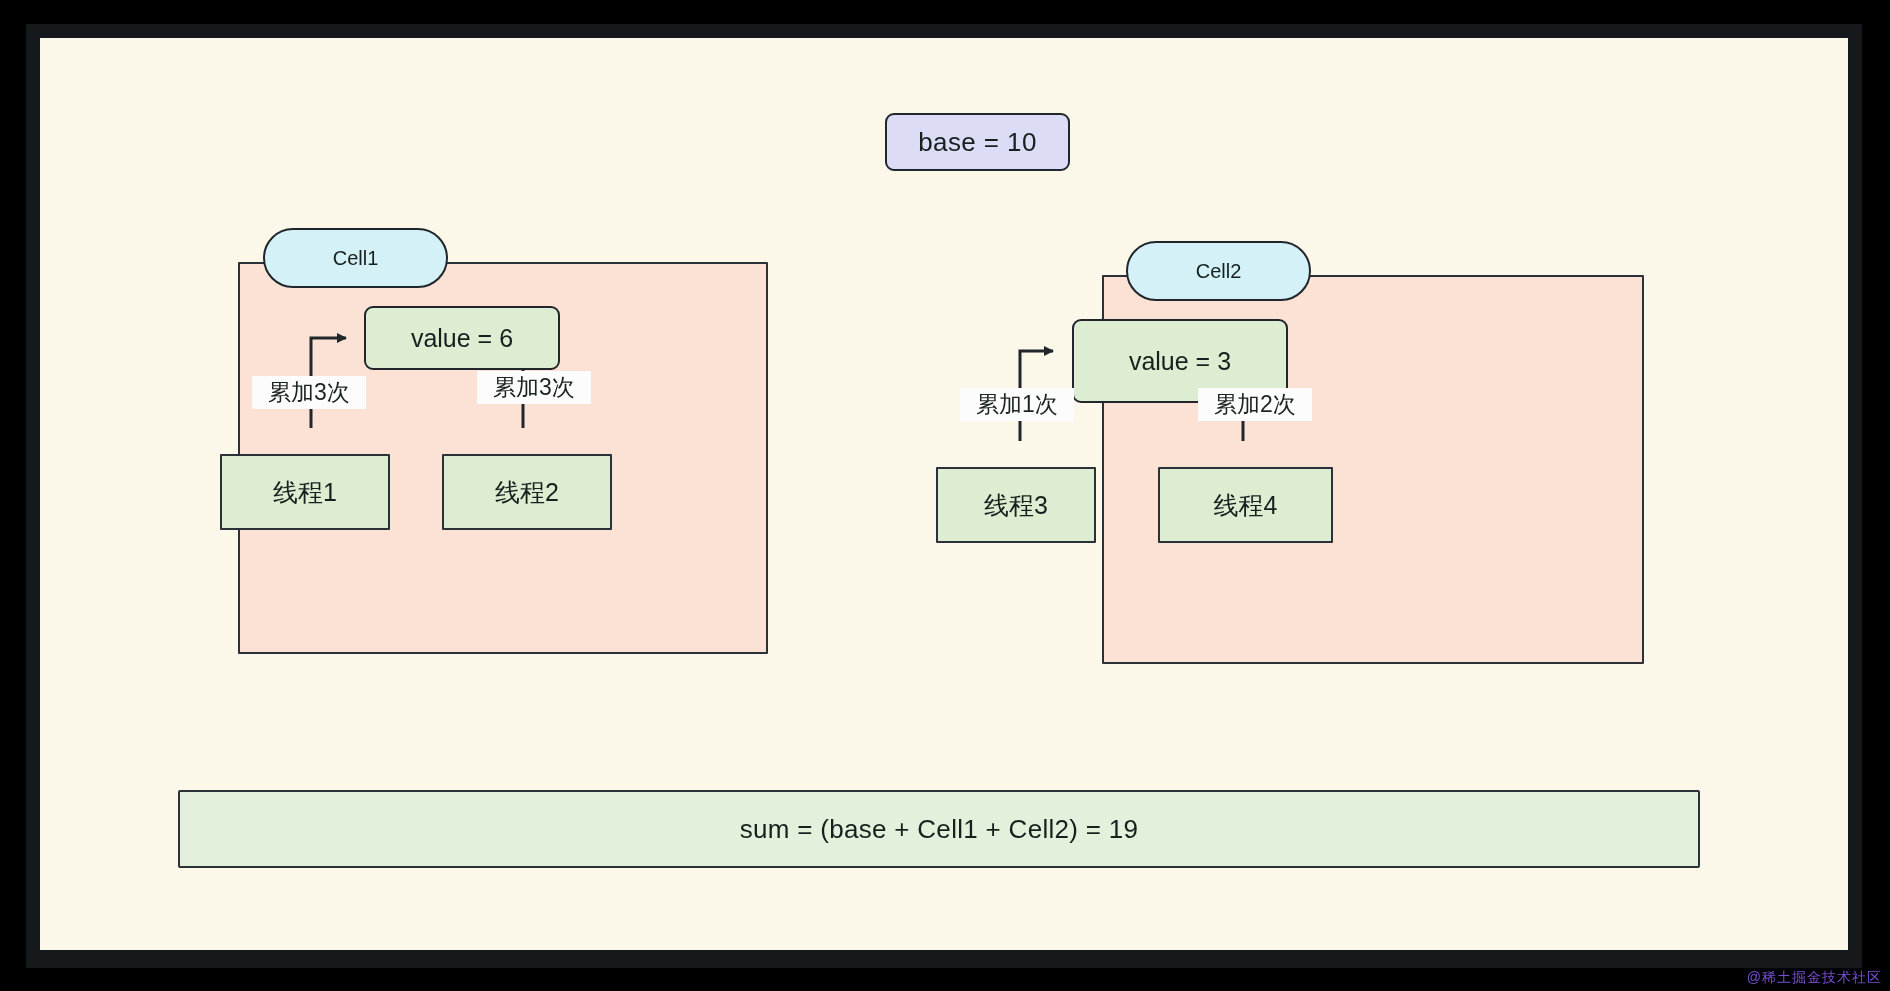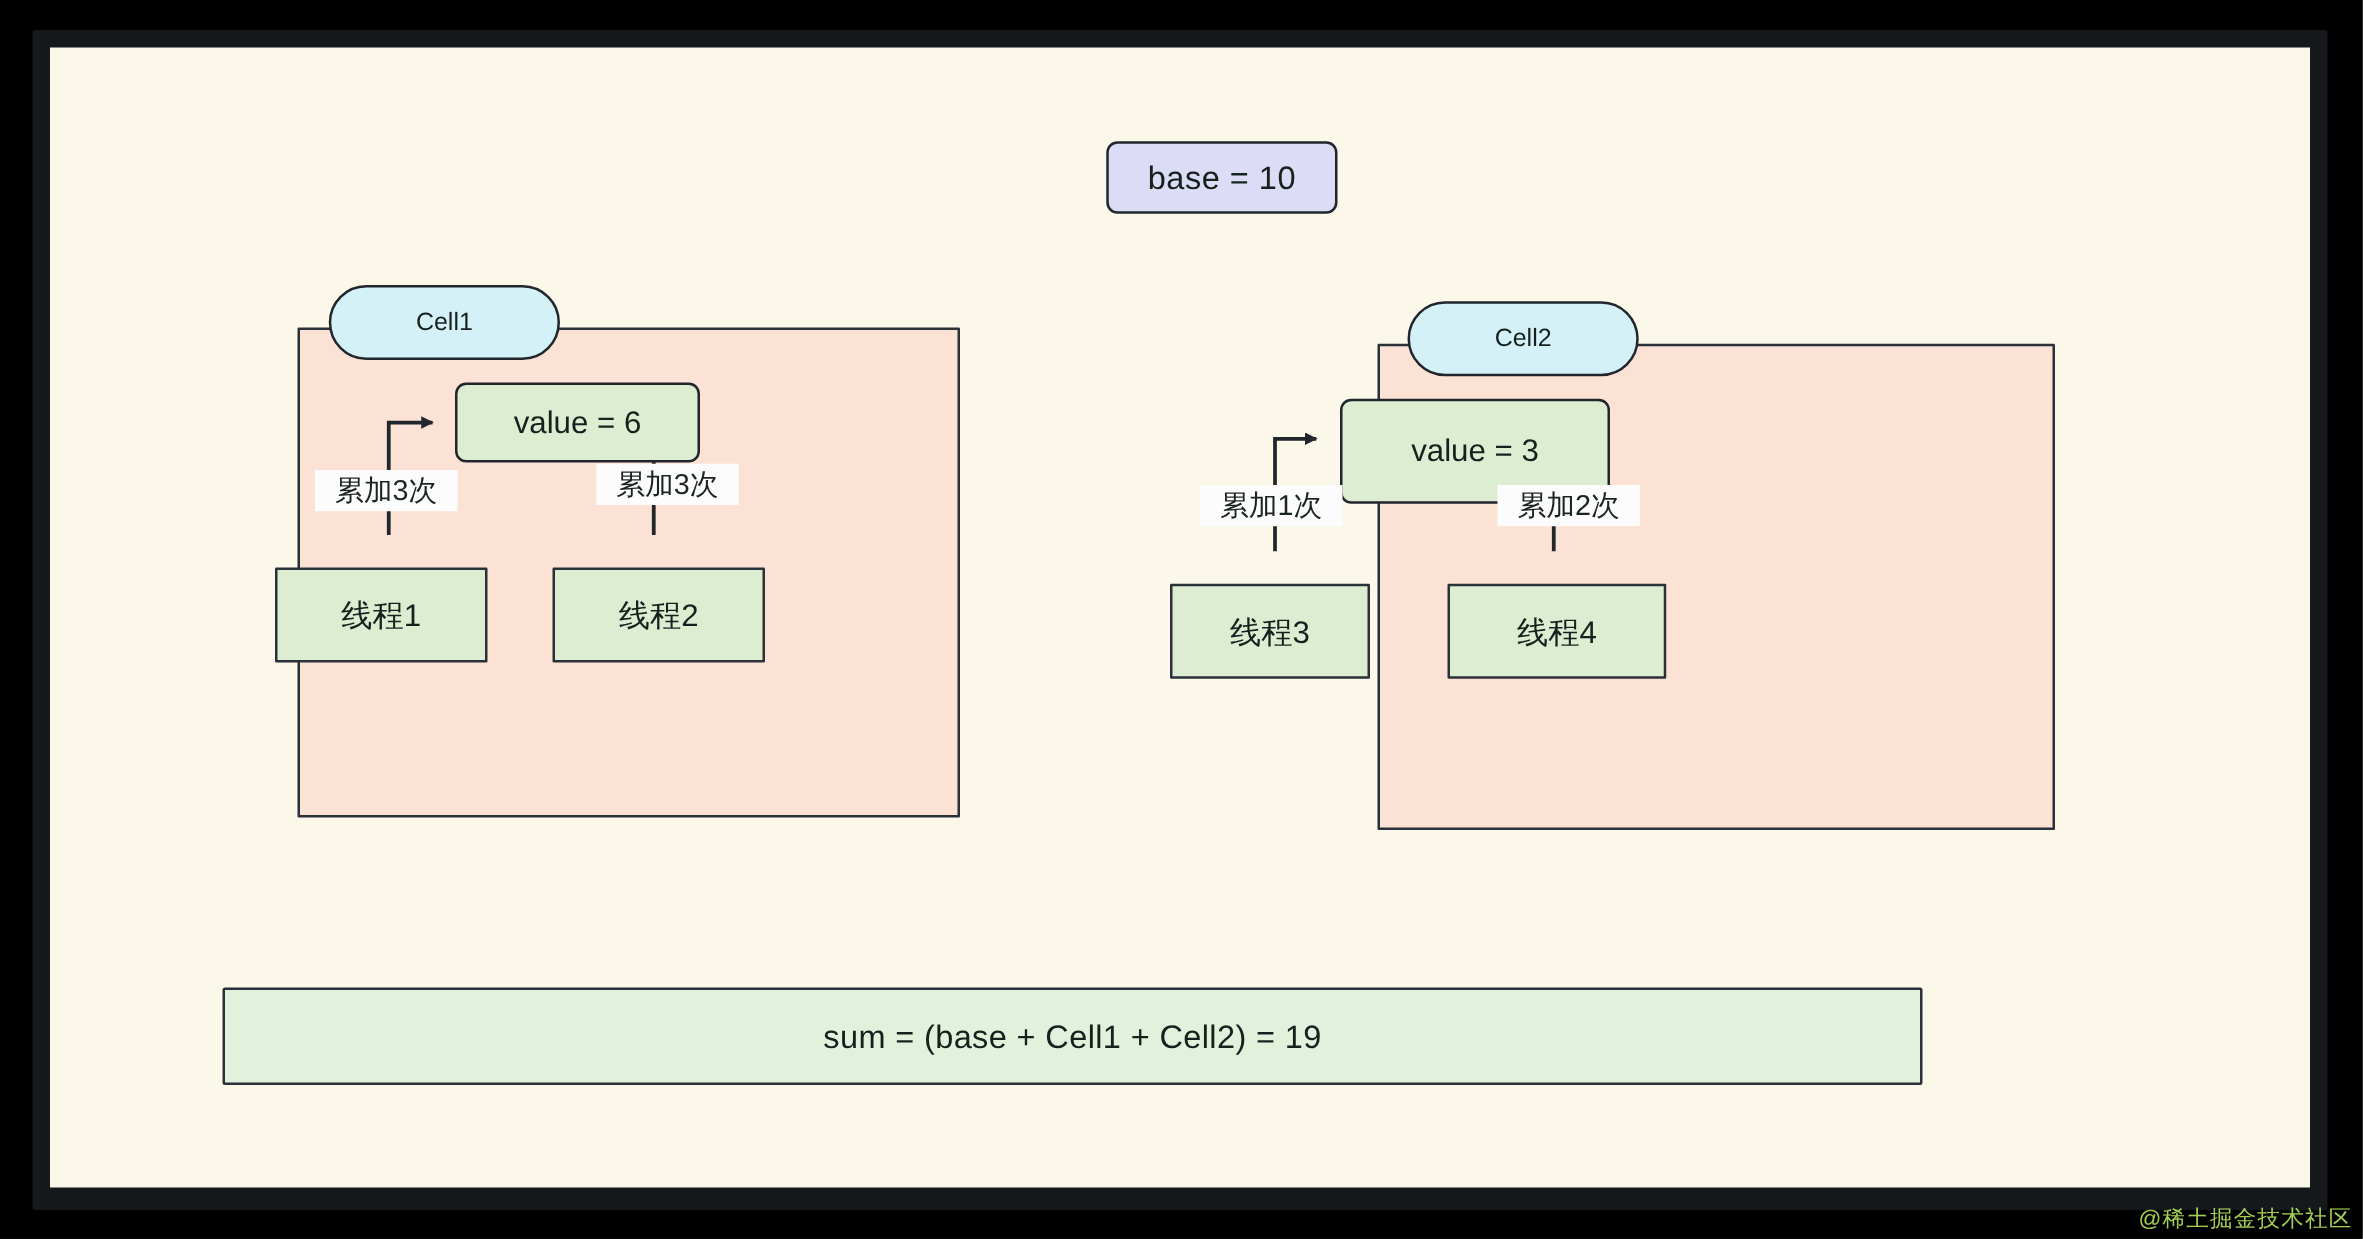--- a/index.html
+++ b/index.html
@@ -121,22 +121,22 @@
     width: 1808px;
     height: 912px;
     pointer-events: none;
     z-index: 2;
   }
 
   .watermark {
     position: absolute;
     right: 8px;
     bottom: 4px;
-    color: #bef264;
-    font-size: 18px;
+    color: #8b5cf6;
+    font-size: 14px;
     letter-spacing: 1px;
     opacity: .85;
     z-index: 20;
   }
 </style>
 </head>
 <body>
 
 <div id="screen">
 
@@ -194,19 +194,19 @@
     <div class="node value-box" style="left:1032px; top:281px; width:216px; height:84px;">value = 3</div>
 
     <div class="edge-label" style="left:920px; top:350px;">累加1次</div>
 
     <div class="edge-label" style="left:1158px; top:350px;">累加2次</div>
 
     <div class="node thread-box" style="left:896px; top:403px; width:160px; height:76px;">线程3</div>
 
     <div class="node thread-box" style="left:1118px; top:403px; width:175px; height:76px;">线程4</div>
 
-    <div class="node sum-box" style="left:138px; top:752px; width:1360px; height:78px;">sum = (base + Cell1 + Cell2) = 19</div>
+    <div class="node sum-box" style="left:138px; top:752px; width:1522px; height:78px;">sum = (base + Cell1 + Cell2) = 19</div>
 
   </div>
 
   <div class="watermark">@稀土掘金技术社区</div>
 
 </div>
 
 </body></html>

